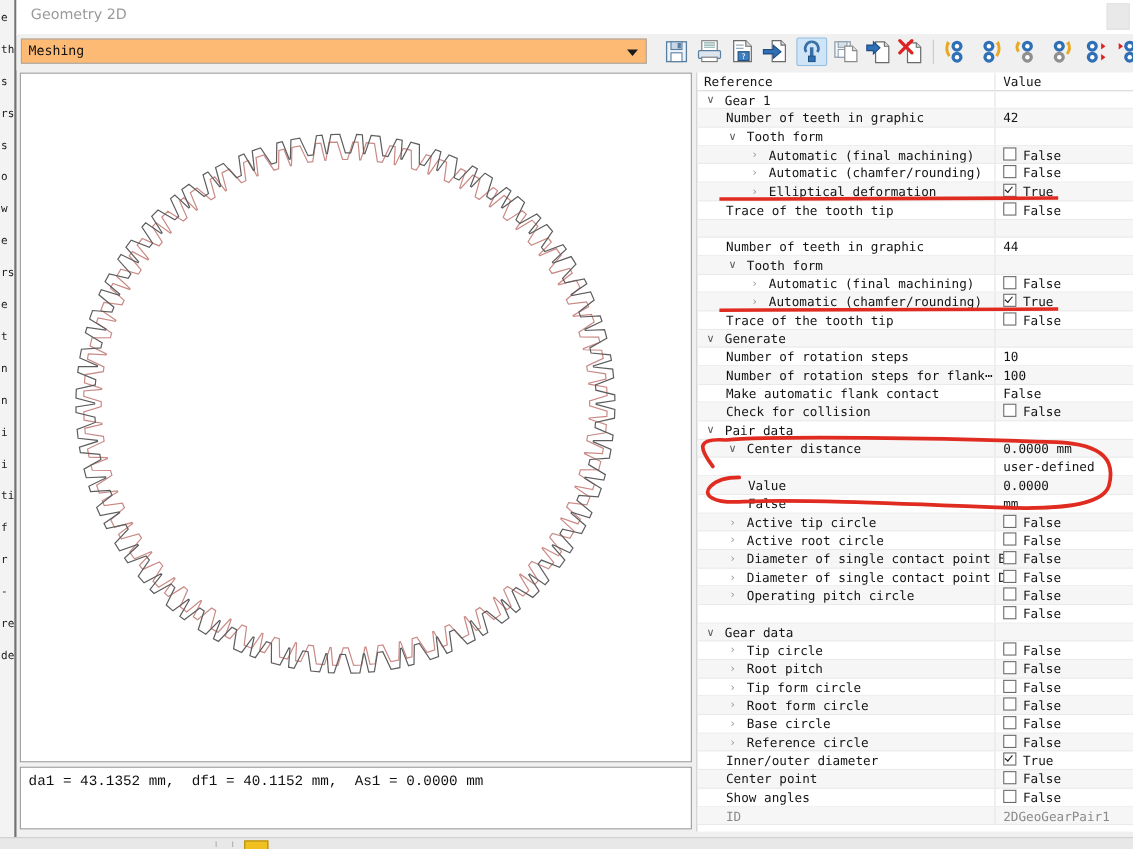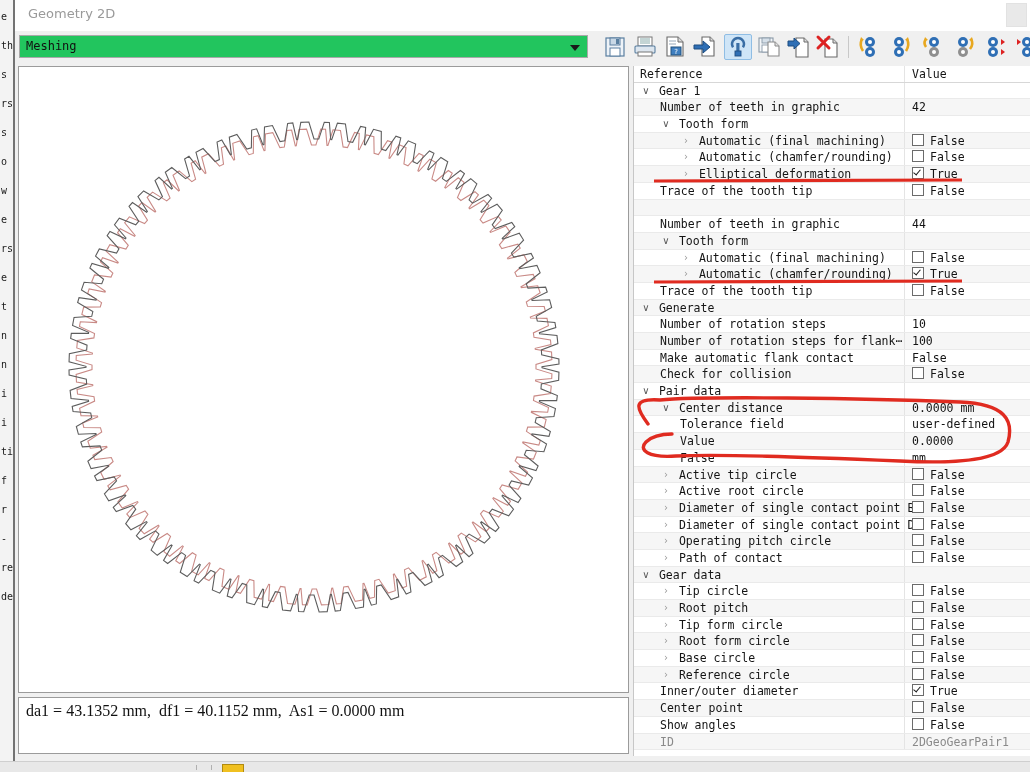--- a/index.html
+++ b/index.html
@@ -67,21 +67,21 @@
   .toolrow {
     position: absolute;
     left: 0; top: 31px;
     width: 1017px; height: 33px;
     background: #f0f0f0;
   }
   .combo {
     position: absolute;
     left: 4px; top: 4px;
     width: 569px; height: 23px;
-    background: #22c55e;
+    background: #fdba74;
     border: 1px solid #a9a9a9;
     box-sizing: border-box;
   }
   .combo .ctext {
     position: absolute;
     left: 6px; top: 3px;
     font-family: "DejaVu Sans Mono", monospace;
     font-size: 12px;
     color: #111;
   }
@@ -127,22 +127,22 @@
   .statusbox {
     position: absolute;
     left: 3px; top: 697px;
     width: 611px; height: 57px;
     background: #ffffff;
     border: 1px solid #9b9b9b;
     box-sizing: border-box;
     padding: 5px 0 0 7px;
   }
   .statusbox div {
-    font-family: Liberation Serif, serif;
-    font-size: 16px;
+    font-family: Liberation Mono, monospace;
+    font-size: 13px;
     color: #111;
     line-height: 16px;
     white-space: pre;
   }
 
   
   .grid {
     position: absolute;
     left: 618px; top: 66px;
     width: 412px; height: 690px;
@@ -541,21 +541,20 @@
             <div class="gp ind0"><span class="chev">∨</span> <span>Pair data</span></div>
             <div class="vsep"></div>
             <div class="gv valpad"></div>
           </div>
           <div class="grow alt">
             <div class="gp ind1"><span class="chev">∨</span> <span>Center distance</span></div>
             <div class="vsep"></div>
             <div class="gv valpad"><span>0.0000 mm</span></div>
           </div>
           <div class="grow">
-            <div class="gp ind2"><span>Tolerance field</span></div>
             <div class="vsep"></div>
             <div class="gv valpad"><span>user-defined</span></div>
           </div>
           <div class="grow alt">
             <div class="gp ind2"><span>Value</span></div>
             <div class="vsep"></div>
             <div class="gv valpad"><span>0.0000</span></div>
           </div>
           <div class="grow">
             <div class="gp ind2"><span>False</span></div>
@@ -581,21 +580,20 @@
             <div class="gp ind1"><span class="chev gray">›</span> <span>Diameter of single contact point D</span></div>
             <div class="vsep"></div>
             <div class="gv valpad"><span class="cbox"></span><span>False</span></div>
           </div>
           <div class="grow alt">
             <div class="gp ind1"><span class="chev gray">›</span> <span>Operating pitch circle</span></div>
             <div class="vsep"></div>
             <div class="gv valpad"><span class="cbox"></span><span>False</span></div>
           </div>
           <div class="grow">
-            <div class="gp ind1"><span class="chev gray">›</span> <span>Path of contact</span></div>
             <div class="vsep"></div>
             <div class="gv valpad"><span class="cbox"></span><span>False</span></div>
           </div>
           <div class="grow alt">
             <div class="gp ind0"><span class="chev">∨</span> <span>Gear data</span></div>
             <div class="vsep"></div>
             <div class="gv valpad"></div>
           </div>
           <div class="grow">
             <div class="gp ind1"><span class="chev gray">›</span> <span>Tip circle</span></div>

